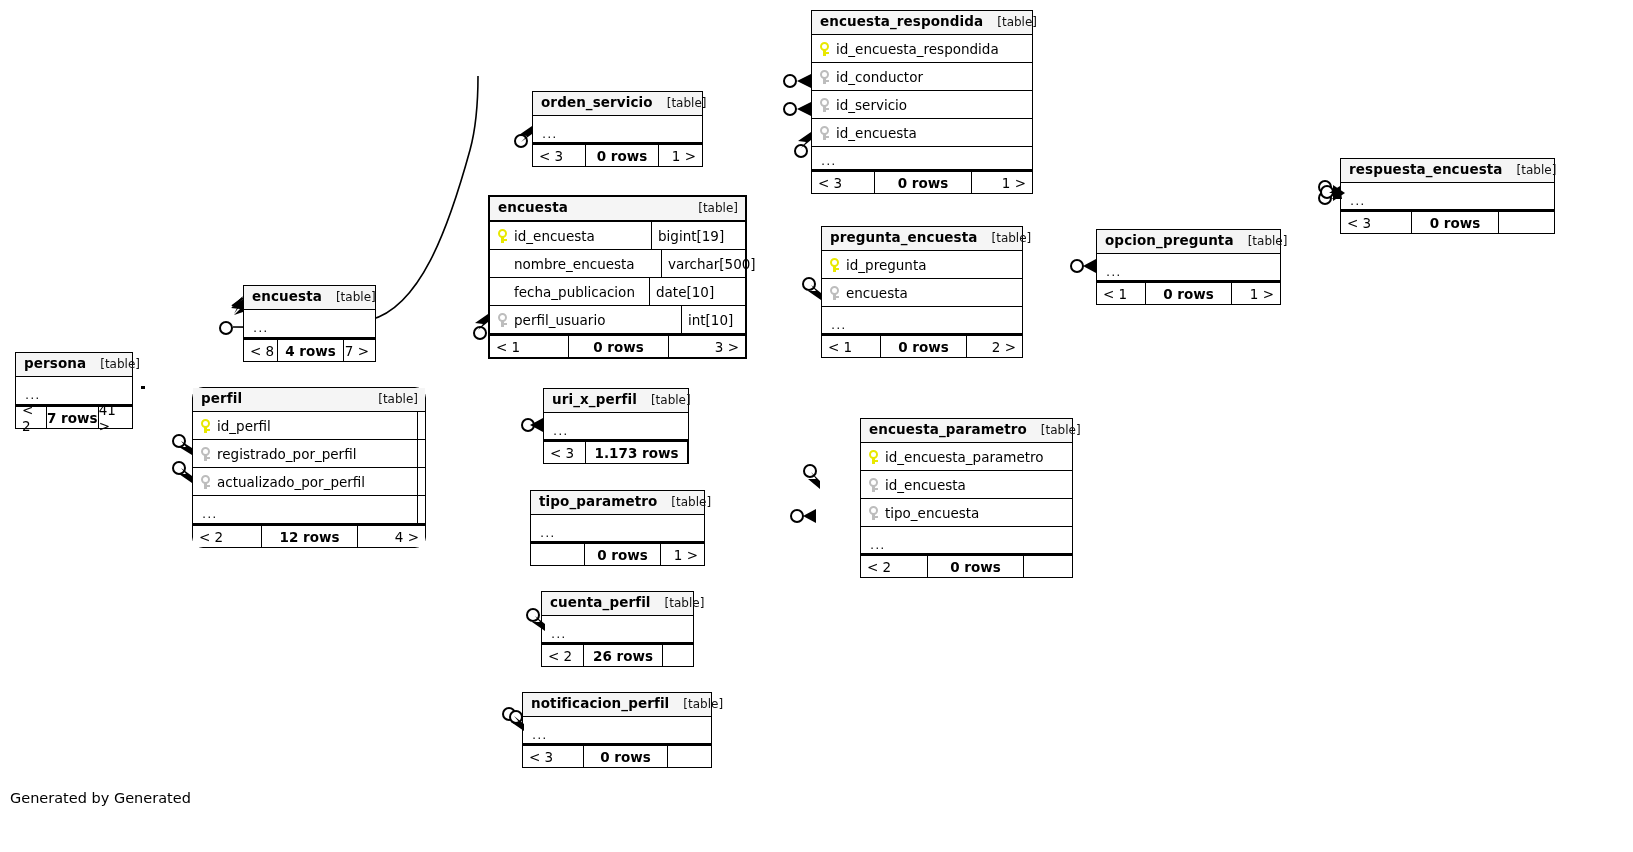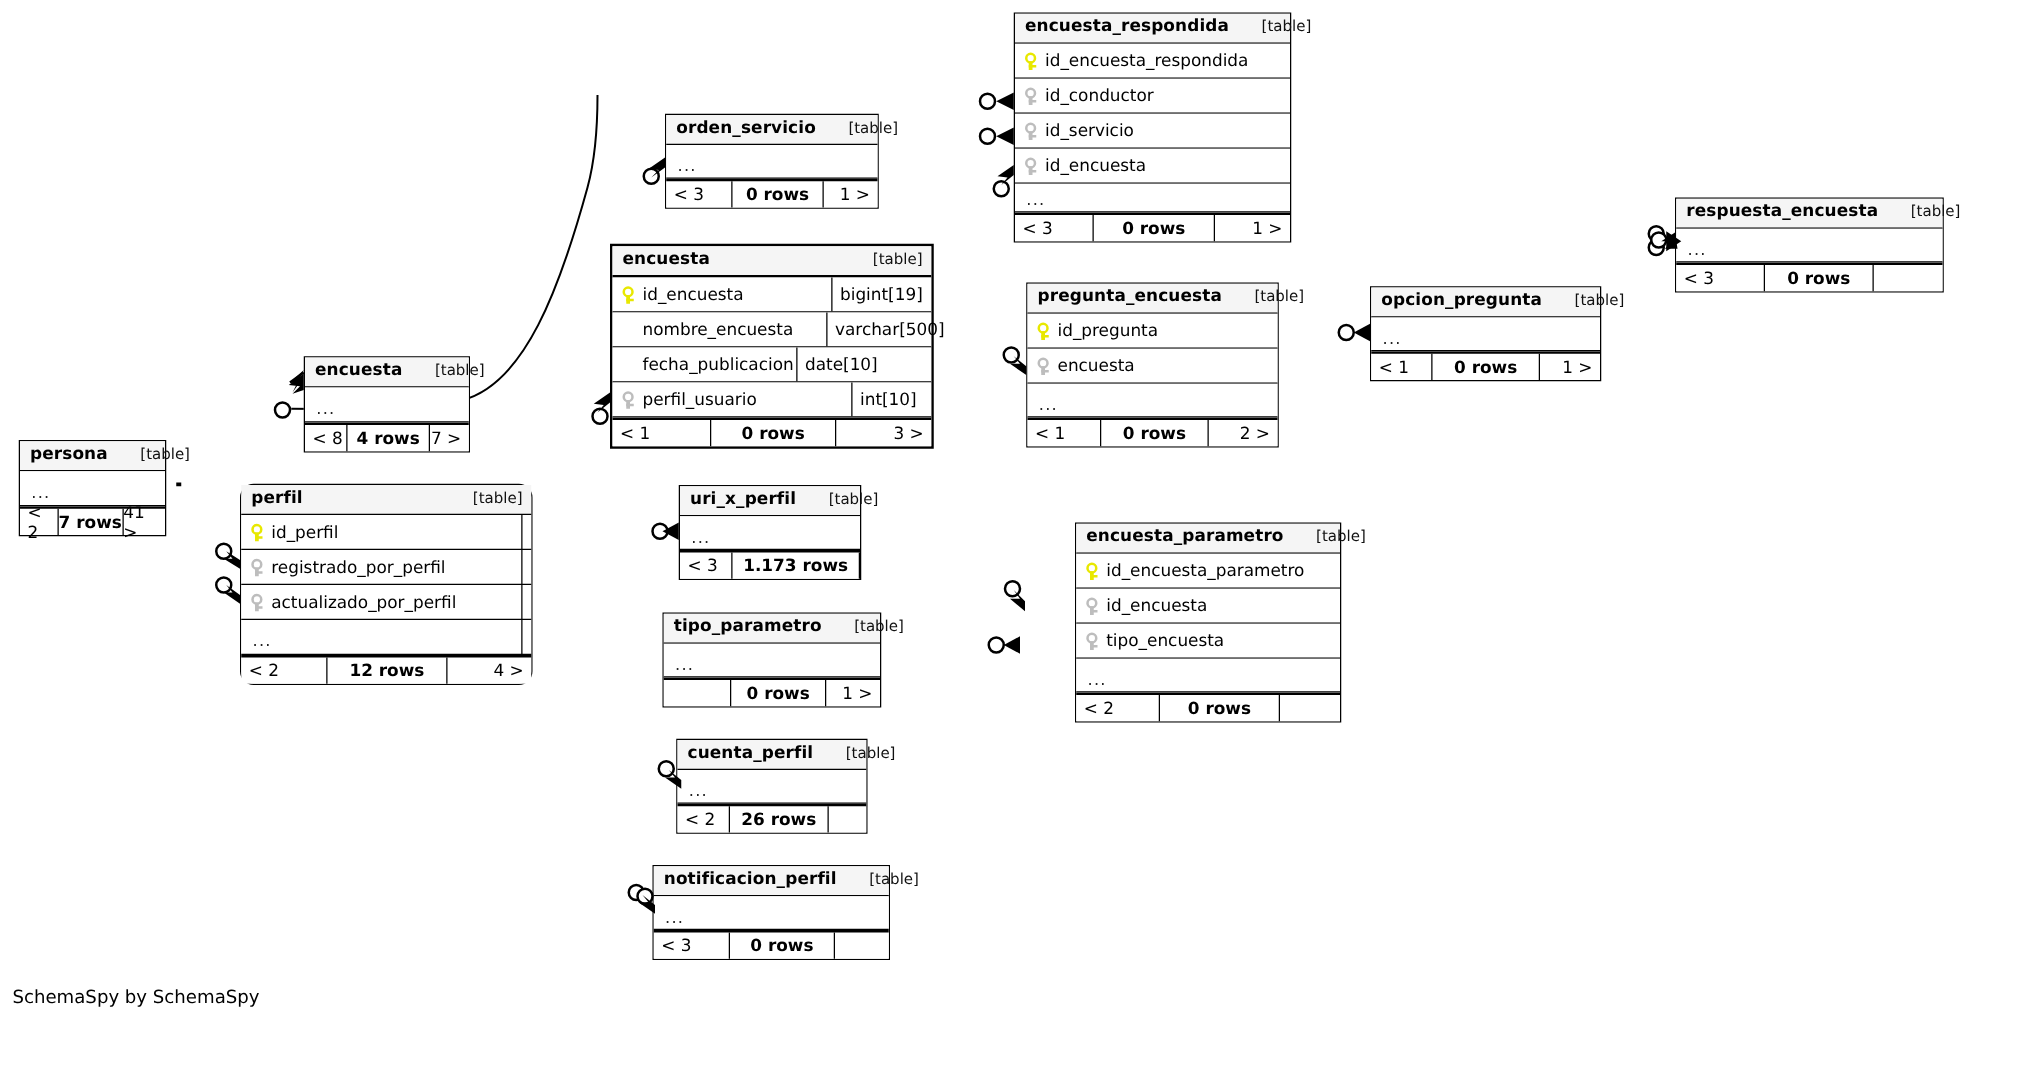--- a/index.html
+++ b/index.html
@@ -9,21 +9,21 @@
     color:#000;
   }
   #canvas{position:absolute;left:0;top:0;width:1633px;height:852px;}
   svg.edges{position:absolute;left:0;top:0;width:1633px;height:852px;pointer-events:none;}
 
   
   .node{position:absolute;border:1px solid #000;background:#fff;box-sizing:border-box;}
   .node .hdr{
     background:#f5f5f5;border-bottom:1px solid #000;
     display:flex;align-items:baseline;justify-content:space-between;
-    padding:2px 7px 3px 8px;box-sizing:border-box;height:24px;gap:12px;
+    padding:2px 7px 3px 8px;box-sizing:border-box;height:24px;
   }
   .node .hdr .nm{font-weight:bold;font-size:13.5px;letter-spacing:.1px;white-space:nowrap;}
   .node .hdr .tg{font-size:12px;color:#111;margin-left:14px;white-space:nowrap;}
 
   .row{
     border-bottom:1px solid #000;height:28px;box-sizing:border-box;
     display:flex;align-items:center;position:relative;font-size:13.5px;
     background:#fff;
   }
   .row:last-child{border-bottom:none;}
@@ -174,35 +174,35 @@
     </div>
     <div class="row">
       <span class="colname">
         <span class="key pk">
             <i class="head"></i>
             <i class="stem"></i>
             <i class="tooth"></i>
           </span>
         <span>id_encuesta</span>
       </span>
-      <span class="type" style="width:80px;">bigint[19]</span>
+      <span class="type" style="width:94px;">bigint[19]</span>
     </div>
     <div class="row">
       <span class="colname">
         <span class="key blank"></span>
         <span>nombre_encuesta</span>
       </span>
       <span class="type" style="width:84px;">varchar[500]</span>
     </div>
     <div class="row">
       <span class="colname">
         <span class="key blank"></span>
         <span>fecha_publicacion</span>
       </span>
-      <span class="type" style="width:108px;">date[10]</span>
+      <span class="type" style="width:96px;">date[10]</span>
     </div>
     <div class="row">
       <span class="colname">
         <span class="key fk">
             <i class="head"></i>
             <i class="stem"></i>
             <i class="tooth"></i>
           </span>
         <span>perfil_usuario</span>
       </span>
@@ -497,13 +497,13 @@
 
     <circle cx="1325" cy="187" r="6" fill="#fff" stroke="#000" stroke-width="2"></circle>
     <circle cx="1325" cy="198" r="6" fill="#fff" stroke="#000" stroke-width="2"></circle>
     <circle cx="1327" cy="192" r="6" fill="#fff" stroke="#000" stroke-width="2"></circle>
     <path d="M1340,186 L1329,193 L1337,193 L1332,199 L1342,199 Z" fill="#000"></path>
     <path d="M1333,185 L1345,193 L1333,201 Z" fill="#000"></path>
   </svg>
 
 </div>
 
-<div id="credit">SchemaSpy by SchemaSpy</div>
+<div id="credit">Generated by Generated</div>
 
 </body></html>

